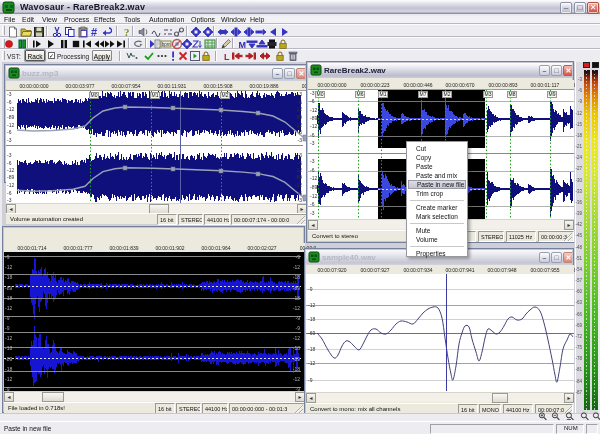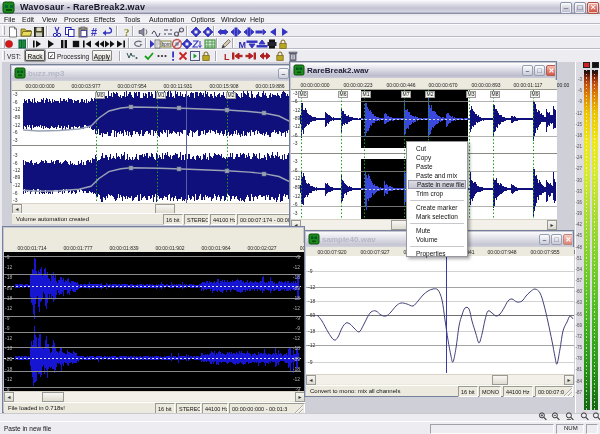--- a/index.html
+++ b/index.html
@@ -334,21 +334,21 @@
       <path d="M4 5.5V4a2 2 0 0 1 4 0v1.5" fill="none" stroke="#776010" stroke-width="1"></path>
     </svg>
 <svg class="ic" style="left:287px;top:50px" width="12" height="12" viewBox="0 0 12 12">
       <rect x="3" y="3.5" width="6" height="7" fill="#889" stroke="#445" stroke-width="0.7"></rect>
       <rect x="2" y="2" width="8" height="1.5" fill="#889" stroke="#445" stroke-width="0.5"></rect>
       <path d="M4.5 5v4M6 5v4M7.5 5v4" stroke="#dde" stroke-width="0.7"></path>
     </svg>
 <span class="tsep abs" style="left:119px;top:51px;height:10px"></span>
 <span class="tsep abs" style="left:215px;top:51px;height:10px"></span>
 <div class="abs" id="mdi">
-<div class="win" style="left:8px;top:2px;width:303px;height:119px">
+<div class="win" style="left:2px;top:2px;width:303px;height:119px">
         <div class="wtitle inact">
           <svg style="left:2px;top:1px" width="12" height="12">
             <rect x="1" y="1" width="10" height="10" rx="1.5" fill="#1d8a1d" stroke="#0a4d0a"></rect>
             <rect x="3" y="3.5" width="2.5" height="2.5" fill="#052"></rect>
             <rect x="6.5" y="3.5" width="2.5" height="2.5" fill="#052"></rect>
             <rect x="4" y="7.5" width="4" height="1.6" fill="#0a4d0a"></rect>
           </svg>
           <span class="tx">buzz.mp3</span>
           <span class="cbtn" style="left:266px">–</span>
           <span class="cbtn" style="left:278px">□</span>
@@ -428,21 +428,21 @@
           <span class="cell" style="left:151px;width:20px">16 bit</span>
           <span class="cell" style="left:172px;width:25px">STEREO</span>
           <span class="cell" style="left:198px;width:26px">44100 Hz</span>
           <span class="cell" style="left:225px;width:76px">00:00:07:174 - 00:00:0</span>
           <svg style="left:290px;top:1px" width="10" height="10">
             <path d="M9 1L1 9M9 5L5 9" stroke="#aaa" stroke-width="1"></path>
             <path d="M9 2L2 9M9 6L6 9" stroke="#fff" stroke-width="0.7"></path>
           </svg>
         </div>
 </div>
-<div class="win" style="left:287px;top:-1px;width:268px;height:182px">
+<div class="win" style="left:304px;top:-1px;width:268px;height:182px">
         <div class="wtitle">
           <svg style="left:2px;top:1px" width="12" height="12">
             <rect x="1" y="1" width="10" height="10" rx="1.5" fill="#1d8a1d" stroke="#0a4d0a"></rect>
             <rect x="3" y="3.5" width="2.5" height="2.5" fill="#052"></rect>
             <rect x="6.5" y="3.5" width="2.5" height="2.5" fill="#052"></rect>
             <rect x="4" y="7.5" width="4" height="1.6" fill="#0a4d0a"></rect>
           </svg>
           <span class="tx">RareBreak2.wav</span>
           <span class="cbtn" style="left:231px">–</span>
           <span class="cbtn" style="left:243px">□</span>
@@ -587,21 +587,21 @@
           <span class="cell" style="left:151px;width:20px">16 bit</span>
           <span class="cell" style="left:172px;width:25px">STEREO</span>
           <span class="cell" style="left:198px;width:26px">44100 Hz</span>
           <span class="cell" style="left:225px;width:76px">00:00:00:000 - 00:01:3</span>
           <svg style="left:290px;top:1px" width="10" height="10">
             <path d="M9 1L1 9M9 5L5 9" stroke="#aaa" stroke-width="1"></path>
             <path d="M9 2L2 9M9 6L6 9" stroke="#fff" stroke-width="0.7"></path>
           </svg>
         </div>
 </div>
-<div class="win" style="left:302px;top:168px;width:270px;height:167px">
+<div class="win" style="left:302px;top:186px;width:270px;height:167px">
         <div class="wtitle inact">
           <svg style="left:2px;top:1px" width="12" height="12">
             <rect x="1" y="1" width="10" height="10" rx="1.5" fill="#1d8a1d" stroke="#0a4d0a"></rect>
             <rect x="3" y="3.5" width="2.5" height="2.5" fill="#052"></rect>
             <rect x="6.5" y="3.5" width="2.5" height="2.5" fill="#052"></rect>
             <rect x="4" y="7.5" width="4" height="1.6" fill="#0a4d0a"></rect>
           </svg>
           <span class="tx">sample40.wav</span>
           <span class="cbtn" style="left:233px">–</span>
           <span class="cbtn" style="left:245px">□</span>

